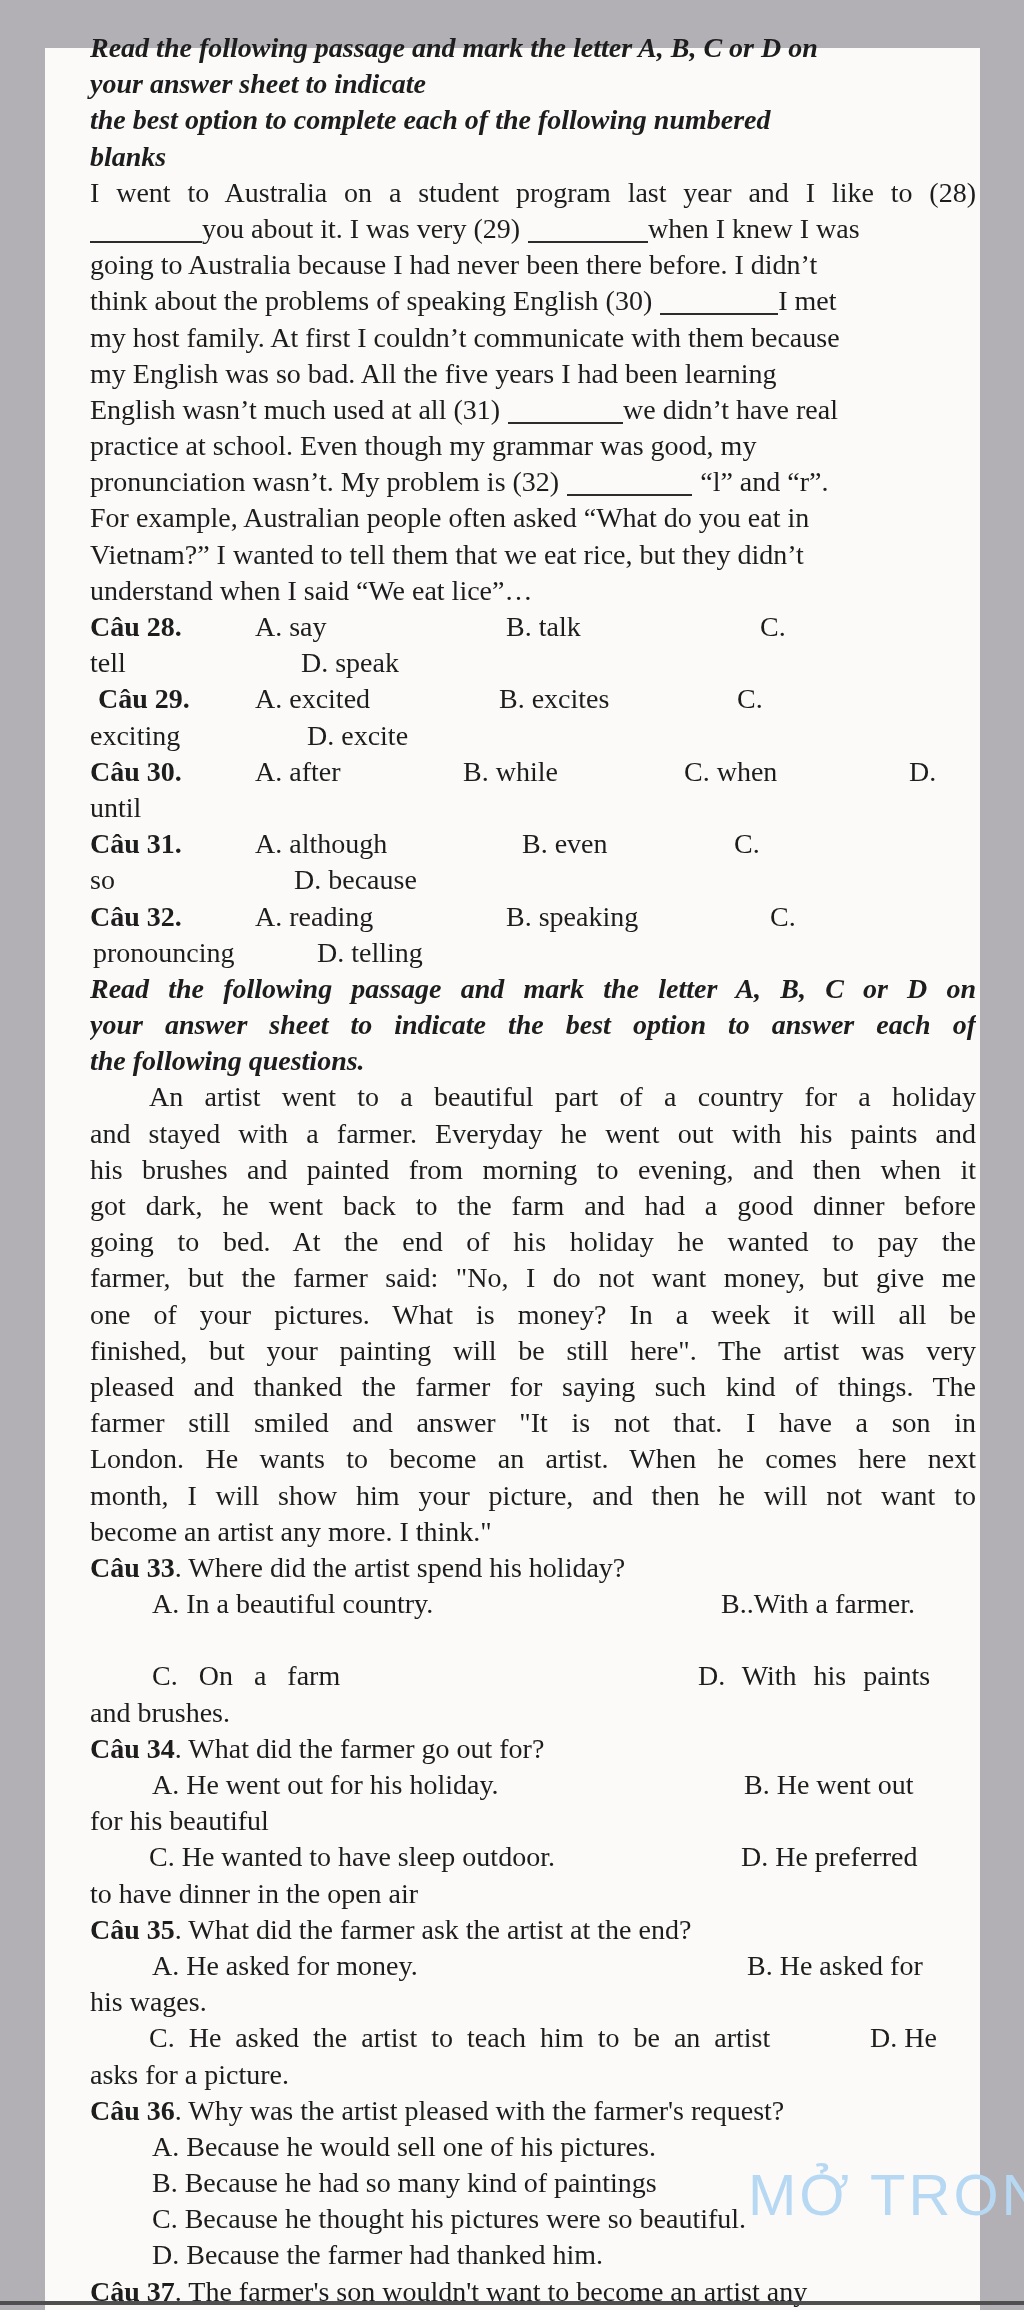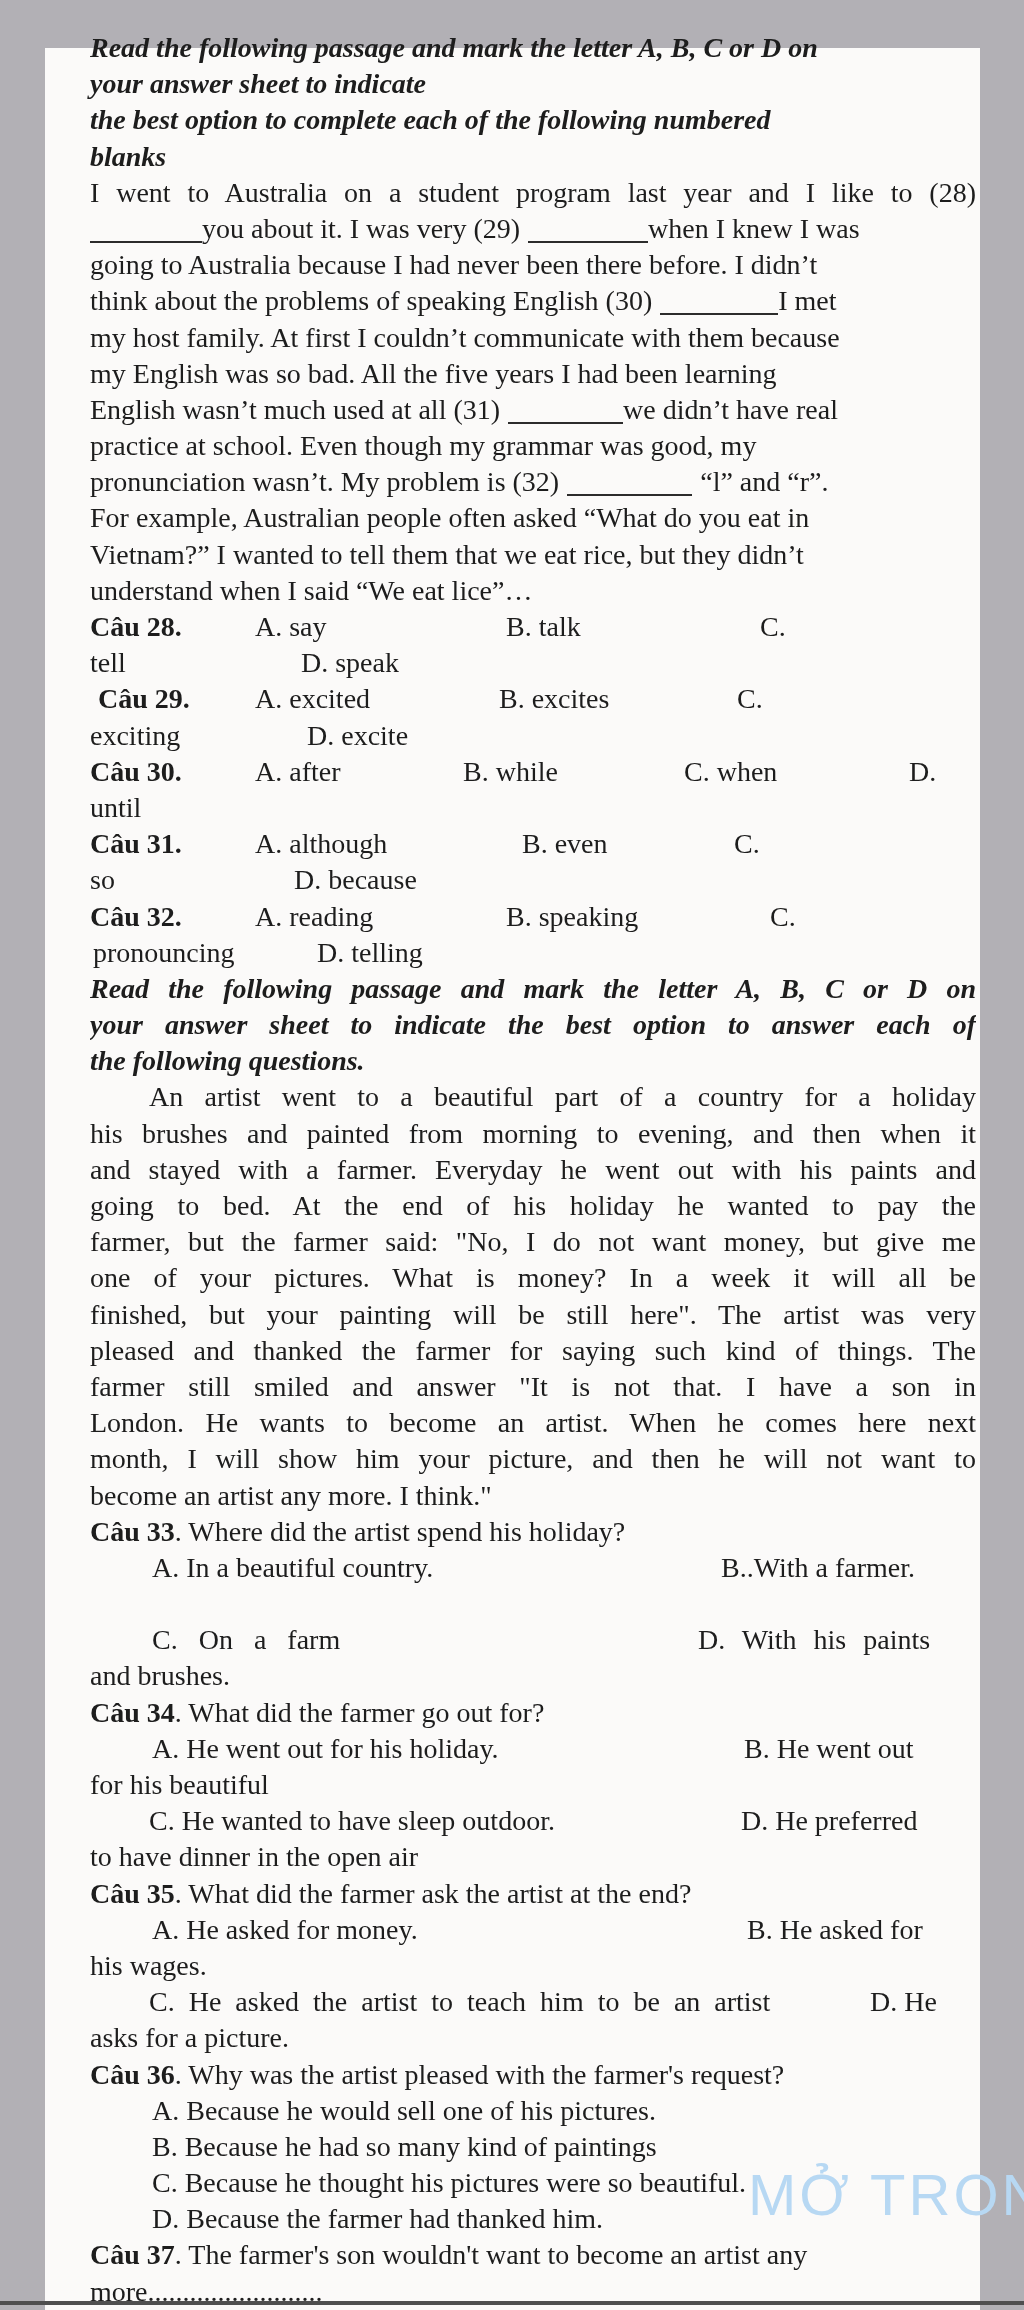--- a/index.html
+++ b/index.html
@@ -123,22 +123,23 @@
     <div class="line row">
       <span style="left:3px">pronouncing</span>
       <span style="left:227px">D. telling</span>
     </div>
 
     <div class="line bi just">Read the following passage and mark the letter A, B, C or D on</div>
     <div class="line bi just">your answer sheet to indicate the best option to answer each of</div>
     <div class="line bi">the following questions.</div>
 
     <div class="line just indent">An artist went to a beautiful part of a country for a holiday</div>
+    <div class="line just">and stayed with a farmer. Everyday he went out with his paints and</div>
     <div class="line just">his brushes and painted from morning to evening, and then when it</div>
-    <div class="line just">and stayed with a farmer. Everyday he went out with his paints and</div>
+    <div class="line just">got dark, he went back to the farm and had a good dinner before</div>
     <div class="line just">going to bed. At the end of his holiday he wanted to pay the</div>
     <div class="line just">farmer, but the farmer said: "No, I do not want money, but give me</div>
     <div class="line just">one of your pictures. What is money? In a week it will all be</div>
     <div class="line just">finished, but your painting will be still here". The artist was very</div>
     <div class="line just">pleased and thanked the farmer for saying such kind of things. The</div>
     <div class="line just">farmer still smiled and answer "It is not that. I have a son in</div>
     <div class="line just">London. He wants to become an artist. When he comes here next</div>
     <div class="line just">month, I will show him your picture, and then he will not want to</div>
     <div class="line">become an artist any more. I think."</div>
 

